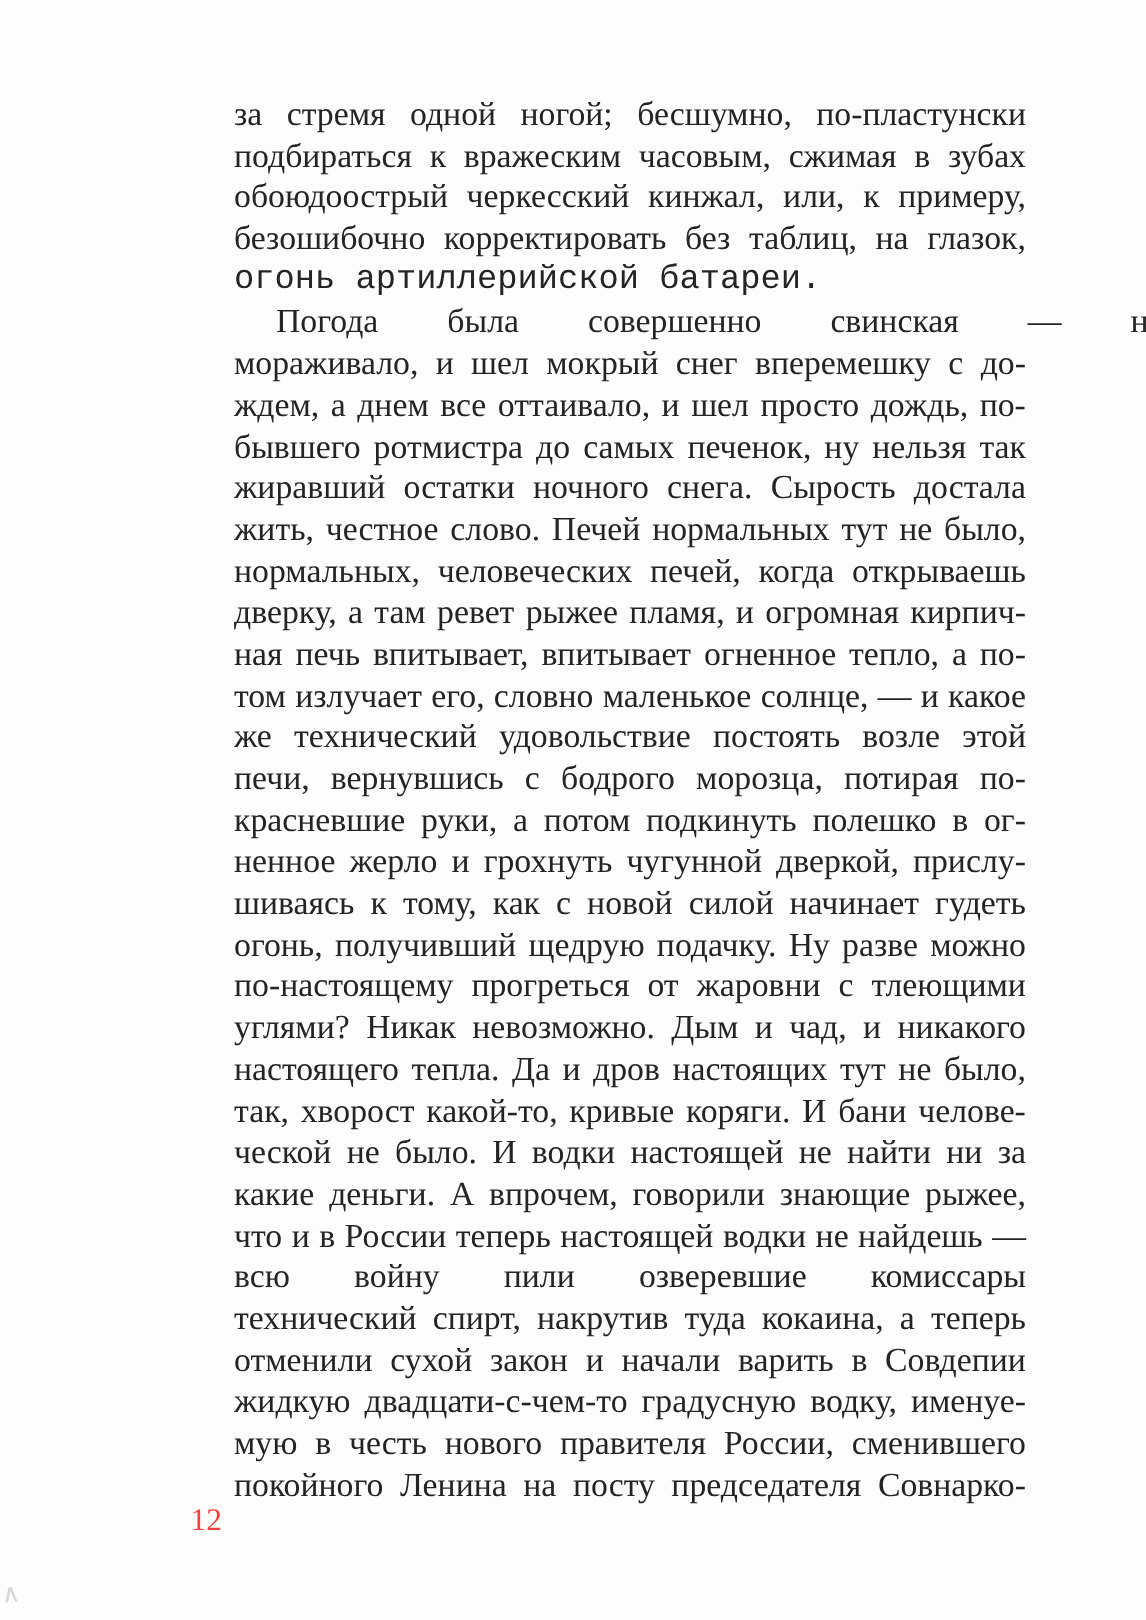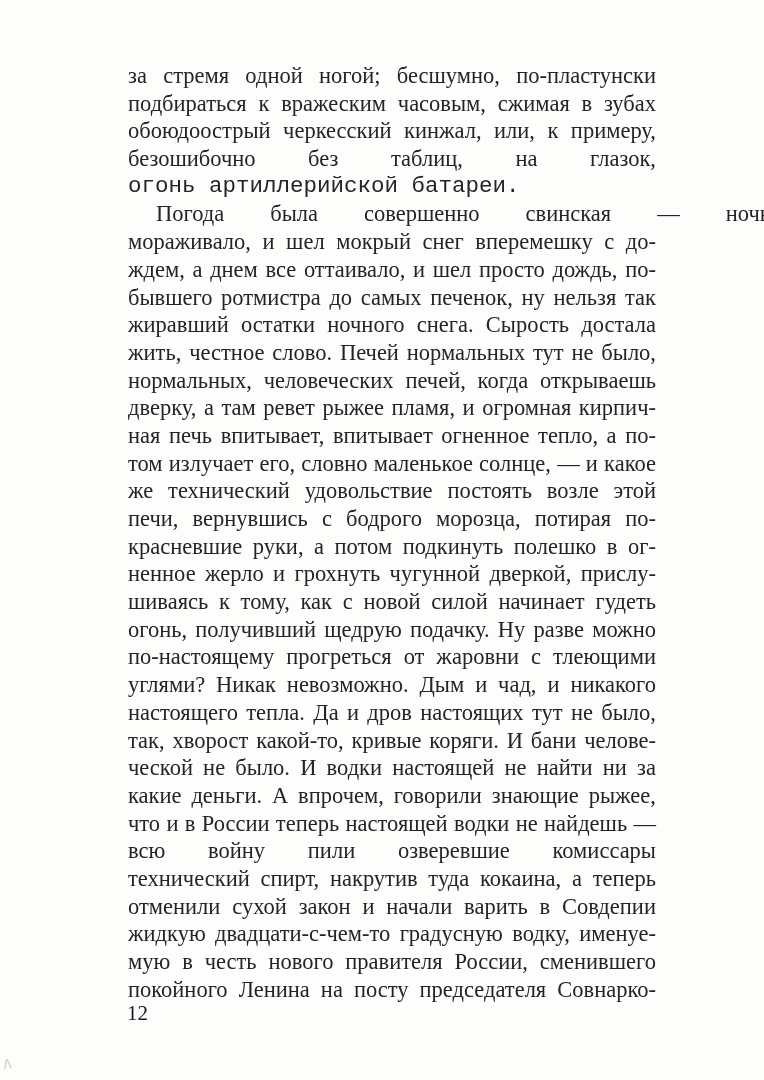--- a/index.html
+++ b/index.html
@@ -31,36 +31,37 @@
   .line {
     box-sizing: border-box;
     width: 100%;
     height: 27.7px;
     display: flex;
     justify-content: space-between;
     align-items: baseline;
     font-size: 22.5px;
     line-height: 27.7px;
     white-space: pre;
+    margin-left: 28px;
   }
   .line.indent {
     padding-left: 28px;
     gap: 46px;
   }
   .line.short {
     justify-content: flex-start;
     font-family: Liberation Mono, monospace;
   }
   .page-number {
     position: absolute;
     left: 127px;
     top: 1000px;
     font-size: 21px;
     line-height: 27px;
-    color: #0f172a;
+    color: #ef4444;
     font-family: Liberation Serif, serif;
   }
   .corner-artifact {
     position: absolute;
     left: 1px;
     top: 1053px;
     font-size: 17px;
     color: #d7d5d2;
     transform: rotate(-6deg);
     font-family: "DejaVu Sans", sans-serif;
@@ -68,21 +69,21 @@
 </style>
 </head>
 <body>
 
 <div class="page">
   <div class="text-block">
       <div class="paragraph">
         <div class="line"><span>за</span><span>стремя</span><span>одной</span><span>ногой;</span><span>бесшумно,</span><span>по-пластунски</span></div>
         <div class="line"><span>подбираться</span><span>к</span><span>вражеским</span><span>часовым,</span><span>сжимая</span><span>в</span><span>зубах</span></div>
         <div class="line"><span>обоюдоострый</span><span>черкесский</span><span>кинжал,</span><span>или,</span><span>к</span><span>примеру,</span></div>
-        <div class="line"><span>безошибочно</span><span>без</span><span>таблиц,</span><span>на</span><span>глазок,</span></div>
+        <div class="line"><span>безошибочно</span><span>корректировать</span><span>без</span><span>таблиц,</span><span>на</span><span>глазок,</span></div>
         <div class="line short"><span>огонь артиллерийской батареи.</span></div>
       </div>
       <div class="paragraph">
         <div class="line indent"><span>Погода</span><span>была</span><span>совершенно</span><span>свинская</span><span>—</span><span>ночью</span><span>под-</span></div>
         <div class="line"><span>мораживало,</span><span>и</span><span>шел</span><span>мокрый</span><span>снег</span><span>вперемешку</span><span>с</span><span>до-</span></div>
         <div class="line"><span>ждем,</span><span>а</span><span>днем</span><span>все</span><span>оттаивало,</span><span>и</span><span>шел</span><span>просто</span><span>дождь,</span><span>по-</span></div>
         <div class="line"><span>бывшего</span><span>ротмистра</span><span>до</span><span>самых</span><span>печенок,</span><span>ну</span><span>нельзя</span><span>так</span></div>
         <div class="line"><span>жиравший</span><span>остатки</span><span>ночного</span><span>снега.</span><span>Сырость</span><span>достала</span></div>
         <div class="line"><span>жить,</span><span>честное</span><span>слово.</span><span>Печей</span><span>нормальных</span><span>тут</span><span>не</span><span>было,</span></div>
         <div class="line"><span>нормальных,</span><span>человеческих</span><span>печей,</span><span>когда</span><span>открываешь</span></div>

